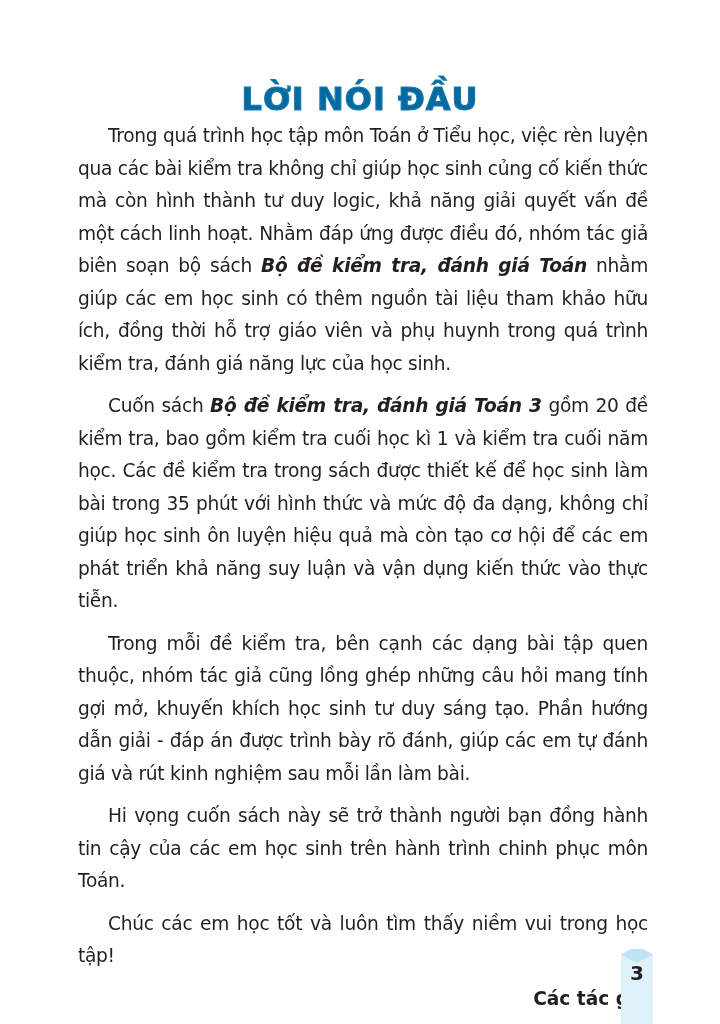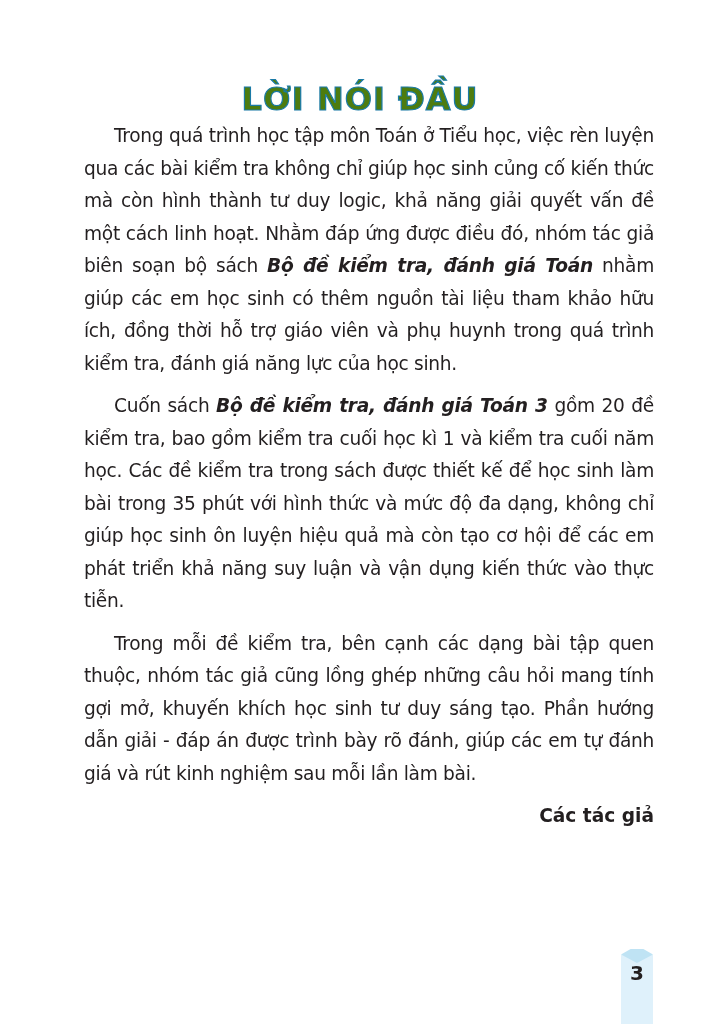--- a/index.html
+++ b/index.html
@@ -1,32 +1,34 @@
 <!DOCTYPE html>
 <html><head>
   <meta charset="utf-8">
   <style>
     html, body { margin:0; padding:0; }
     body { width:720px; height:1024px; background:#ffffff; position:relative; overflow:hidden; font-family:"DejaVu Sans","Liberation Sans",sans-serif; color:#231f20; }
-    .title { position:absolute; top:80px; left:0; width:720px; text-align:center; font-family:"DejaVu Sans","Liberation Sans",sans-serif; font-weight:900; font-size:32px; letter-spacing:1px; color:#4d7c0f; -webkit-text-stroke:1.2px #1a7aa6; }
-    .content { position:absolute; top:120px; left:84px; width:570px; }
+    .title { position:absolute; top:80px; left:0; width:720px; text-align:center; font-family:"DejaVu Sans","Liberation Sans",sans-serif; font-weight:900; font-size:32px; letter-spacing:1px; color:#0369a1; -webkit-text-stroke:1.2px #1a7aa6; }
+    .content { position:absolute; top:120px; left:78px; width:570px; }
     p.para { margin:0 0 10px 0; font-size:18.6px; line-height:32.5px; text-align:justify; text-indent:30px; letter-spacing:-0.3px; }
     p.para b { font-style:italic; font-weight:bold; }
     .sign { text-align:right; font-weight:bold; font-size:18.6px; line-height:32px; margin-top:2px; }
     .page-tab { position:absolute; left:621px; top:955px; width:32px; height:69px; background:#dff1fb; }
     .page-tab::before { content:""; position:absolute; left:0; top:-6px; width:32px; height:14px; background:#bfe3f4; clip-path:polygon(0 40%, 30% 0, 70% 0, 100% 40%, 50% 100%); }
     .page-num { position:absolute; left:0; top:6px; width:32px; text-align:center; font-weight:bold; font-size:20px; color:#231f20; }
   </style>
 </head>
 <body>
 
 <div class="title">LỜI NÓI ĐẦU</div>
 
 <div class="content">
   <p class="para"><span>Trong quá trình học tập môn Toán ở Tiểu học, việc rèn luyện qua các bài kiểm tra không chỉ giúp học sinh củng cố kiến thức mà còn hình thành tư duy logic, khả năng giải quyết vấn đề một cách linh hoạt. Nhằm đáp ứng được điều đó, nhóm tác giả biên soạn bộ sách </span><b>Bộ đề kiểm tra, đánh giá Toán</b><span> nhằm giúp các em học sinh có thêm nguồn tài liệu tham khảo hữu ích, đồng thời hỗ trợ giáo viên và phụ huynh trong quá trình kiểm tra, đánh giá năng lực của học sinh.</span></p>
   <p class="para"><span>Cuốn sách </span><b>Bộ đề kiểm tra, đánh giá Toán 3</b><span> gồm 20 đề kiểm tra, bao gồm kiểm tra cuối học kì 1 và kiểm tra cuối năm học. Các đề kiểm tra trong sách được thiết kế để học sinh làm bài trong 35 phút với hình thức và mức độ đa dạng, không chỉ giúp học sinh ôn luyện hiệu quả mà còn tạo cơ hội để các em phát triển khả năng suy luận và vận dụng kiến thức vào thực tiễn.</span></p>
   <p class="para">Trong mỗi đề kiểm tra, bên cạnh các dạng bài tập quen thuộc, nhóm tác giả cũng lồng ghép những câu hỏi mang tính gợi mở, khuyến khích học sinh tư duy sáng tạo. Phần hướng dẫn giải - đáp án được trình bày rõ đánh, giúp các em tự đánh giá và rút kinh nghiệm sau mỗi lần làm bài.</p>
+  <p class="para">Hi vọng cuốn sách này sẽ trở thành người bạn đồng hành tin cậy của các em học sinh trên hành trình chinh phục môn Toán.</p>
+  <p class="para">Chúc các em học tốt và luôn tìm thấy niềm vui trong học tập!</p>
   <div class="sign">Các tác giả</div>
 </div>
 
 <div class="page-tab">
   <div class="page-num">3</div>
 </div>
 
 </body></html>

